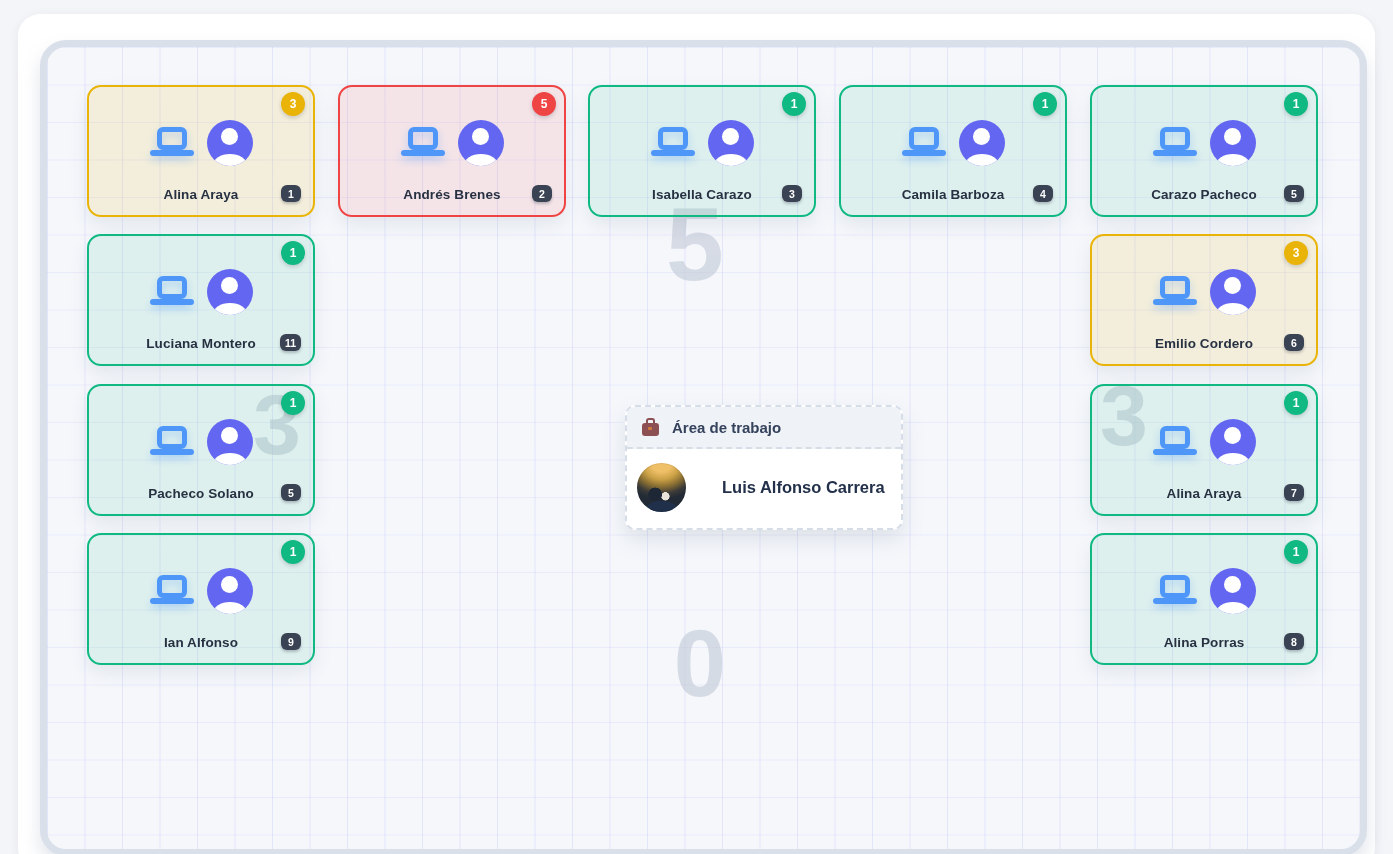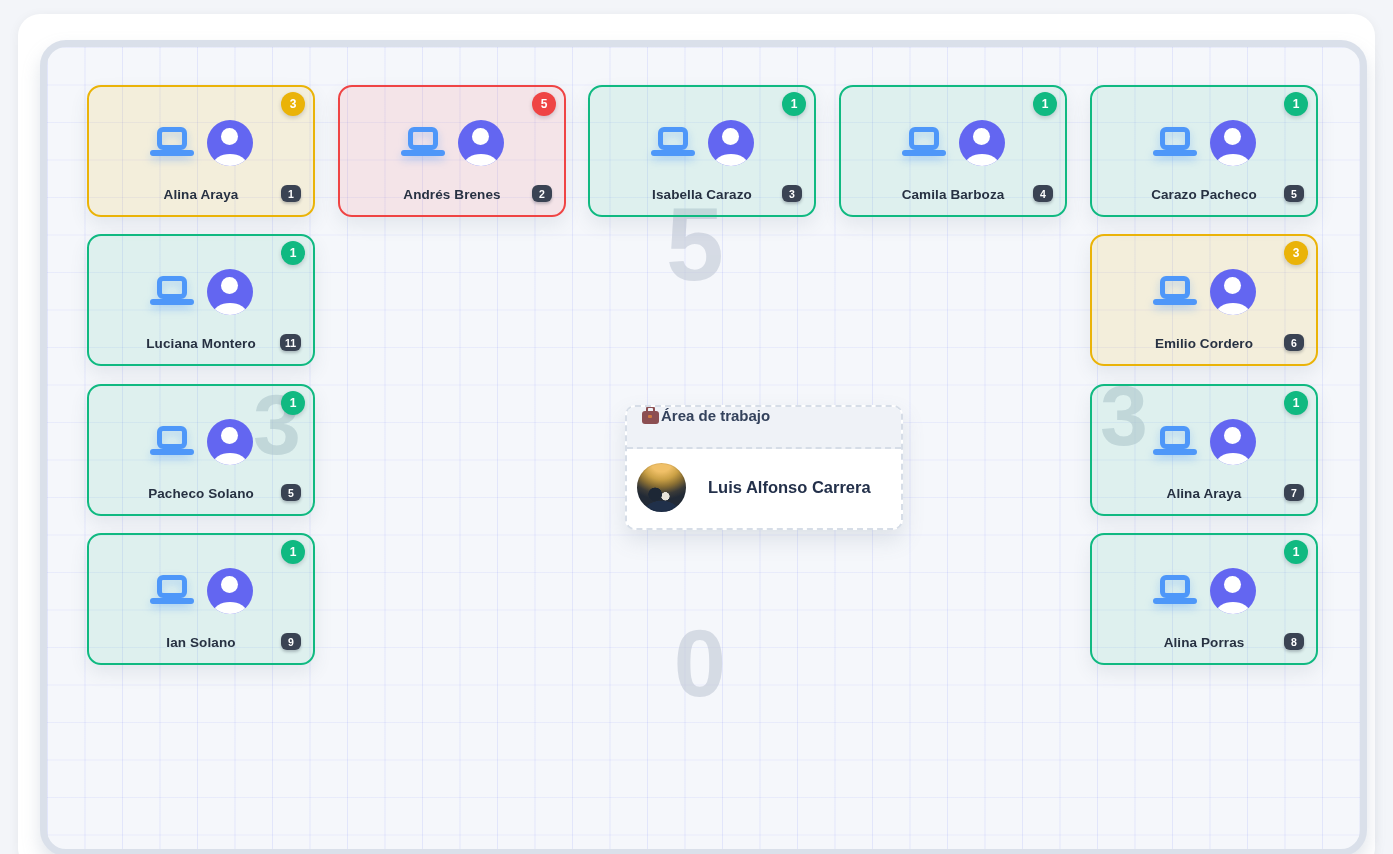--- a/index.html
+++ b/index.html
@@ -74,29 +74,29 @@
   }
   
   .ws-panel{
     position:absolute;left:578px;top:358px;width:278px;box-sizing:border-box;
     background:#ffffff;border:2px dashed #d6dde7;border-radius:10px;
     box-shadow:0 10px 22px rgba(100,116,139,.16);
     overflow:hidden;
   }
   .ws-header{
     height:40px;background:#eff2f7;border-bottom:2px dashed #d6dde7;
-    display:flex;align-items:flex-start;gap:2px;padding:0 15px;
+    display:flex;align-items:center;gap:13px;padding:0 15px;
   }
   .briefcase{width:17px;height:13px;background:var(--c-briefcase);border-radius:3px;position:relative;margin-top:4px;}
   .briefcase::before{content:"";position:absolute;top:-5px;left:4px;width:5px;height:4px;
     border:2px solid var(--c-briefcase);border-bottom:none;border-radius:3px 3px 0 0;}
   .briefcase::after{content:"";position:absolute;top:4px;left:6px;width:4px;height:3px;
     background:#d07a3f;border-radius:1px;}
   .ws-title{font-size:15px;font-weight:700;color:#34425c;}
-  .ws-body{display:flex;align-items:center;gap:22px;padding:14px 12px 16px 10px;background:#fff;}
+  .ws-body{display:flex;align-items:center;gap:36px;padding:14px 12px 16px 10px;background:#fff;}
   .avatar{
     width:49px;height:49px;border-radius:50%;flex:0 0 auto;
     background:
       radial-gradient(circle at 37% 64%, #1d2735 0 15%, transparent 16%),
       radial-gradient(circle at 58% 68%, #e8e4da 0 9%, transparent 10%),
       radial-gradient(ellipse 62% 42% at 50% 102%, #20304a 0 58%, transparent 60%),
       radial-gradient(ellipse 85% 75% at 50% 0%, #f0c068 0 24%, #caa045 45%, #8a6f33 64%, #3a3a38 84%, #222a36 100%);
     box-shadow:inset 0 0 0 1px rgba(0,0,0,.08);
   }
   .ws-member-name{font-size:16.5px;font-weight:700;color:#23304a;}
@@ -202,21 +202,21 @@
     </div>
     <div class="desk-name">Alina Araya</div>
     <span class="seat-chip">7</span>
   </div>
     <div class="desk status-green" style="left: 40px; top: 486px;">
     <span class="badge">1</span>
     <div class="desk-icons">
       <span class="laptop"></span>
       <span class="person"></span>
     </div>
-    <div class="desk-name">Ian Solano</div>
+    <div class="desk-name">Ian Alfonso</div>
     <span class="seat-chip">9</span>
   </div>
     <div class="desk status-green" style="left: 1043px; top: 486px;">
     <span class="badge">1</span>
     <div class="desk-icons">
       <span class="laptop"></span>
       <span class="person"></span>
     </div>
     <div class="desk-name">Alina Porras</div>
     <span class="seat-chip">8</span>

